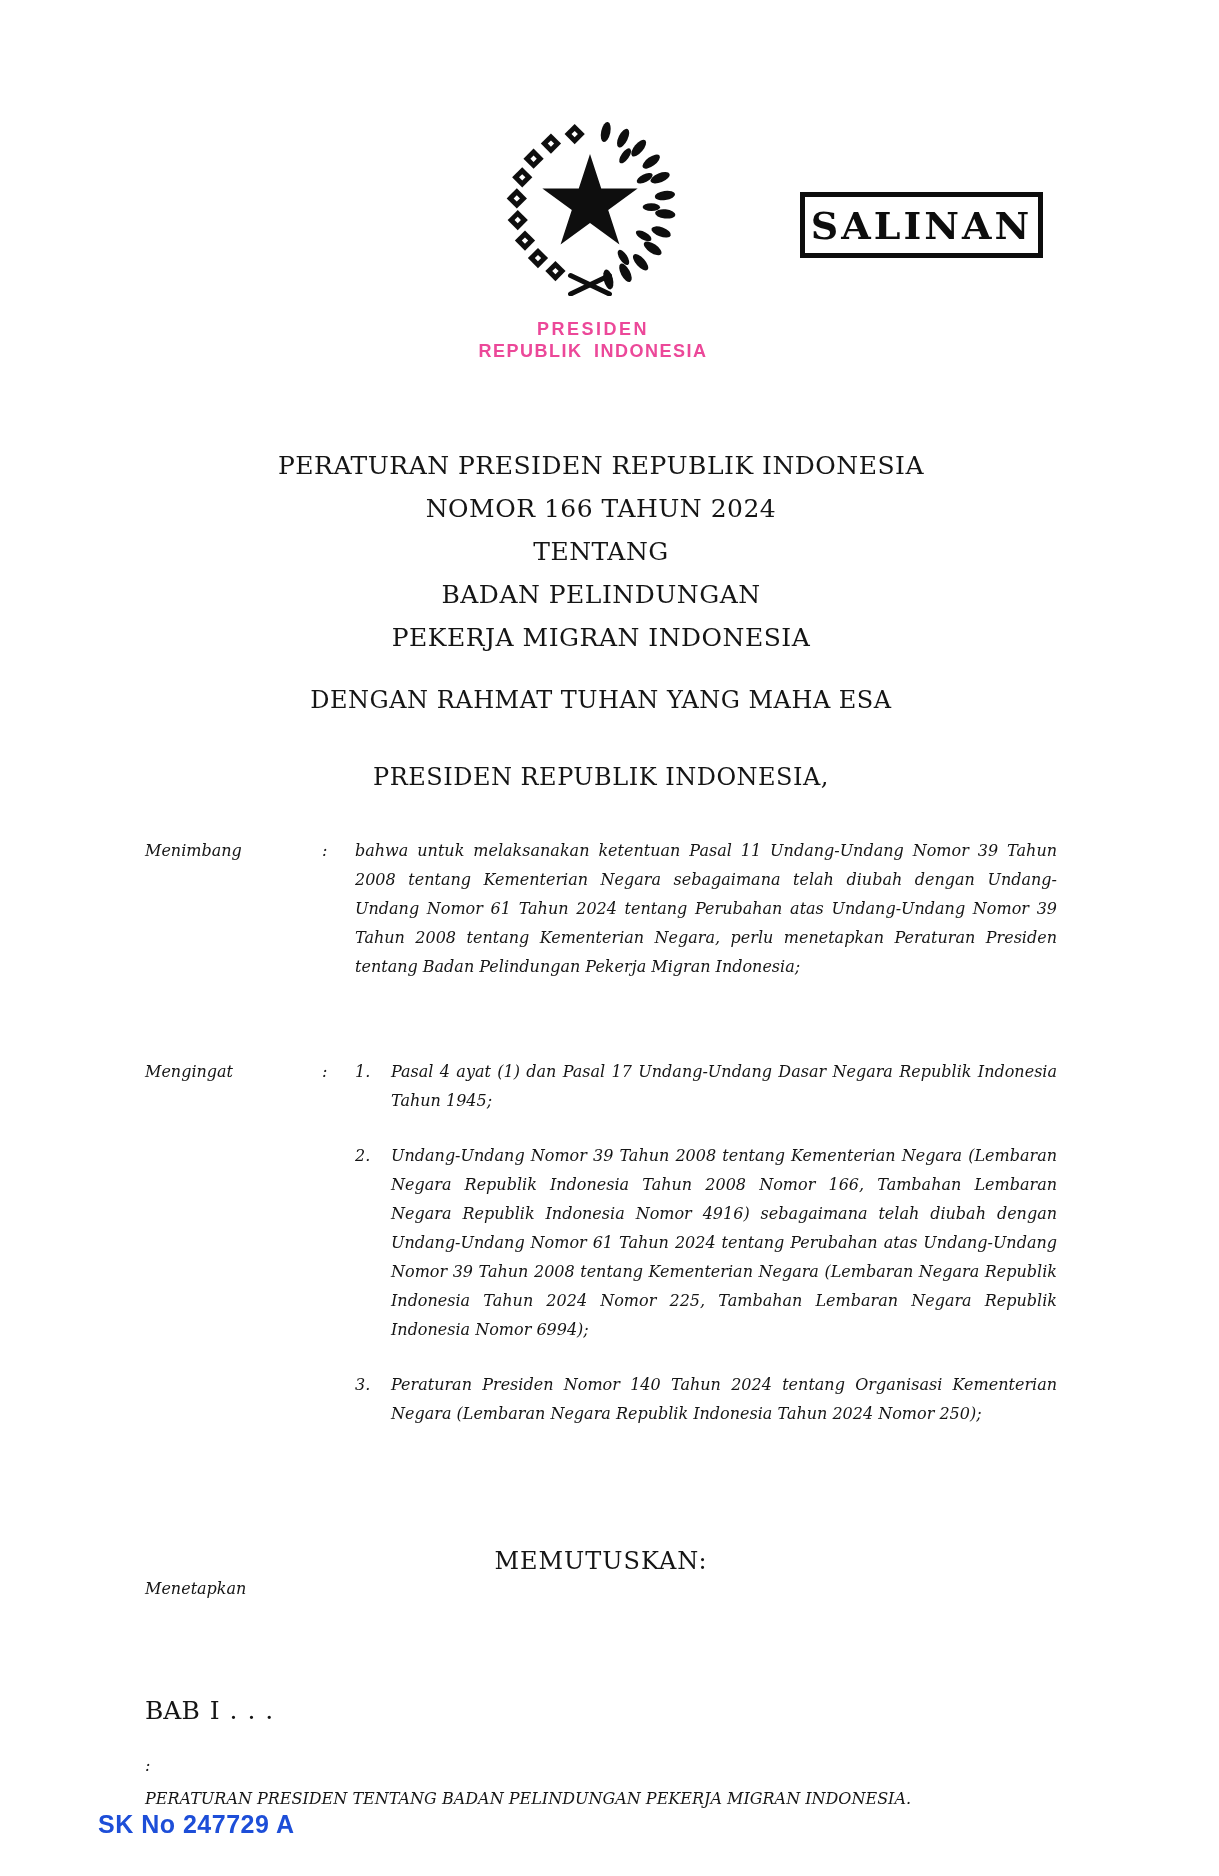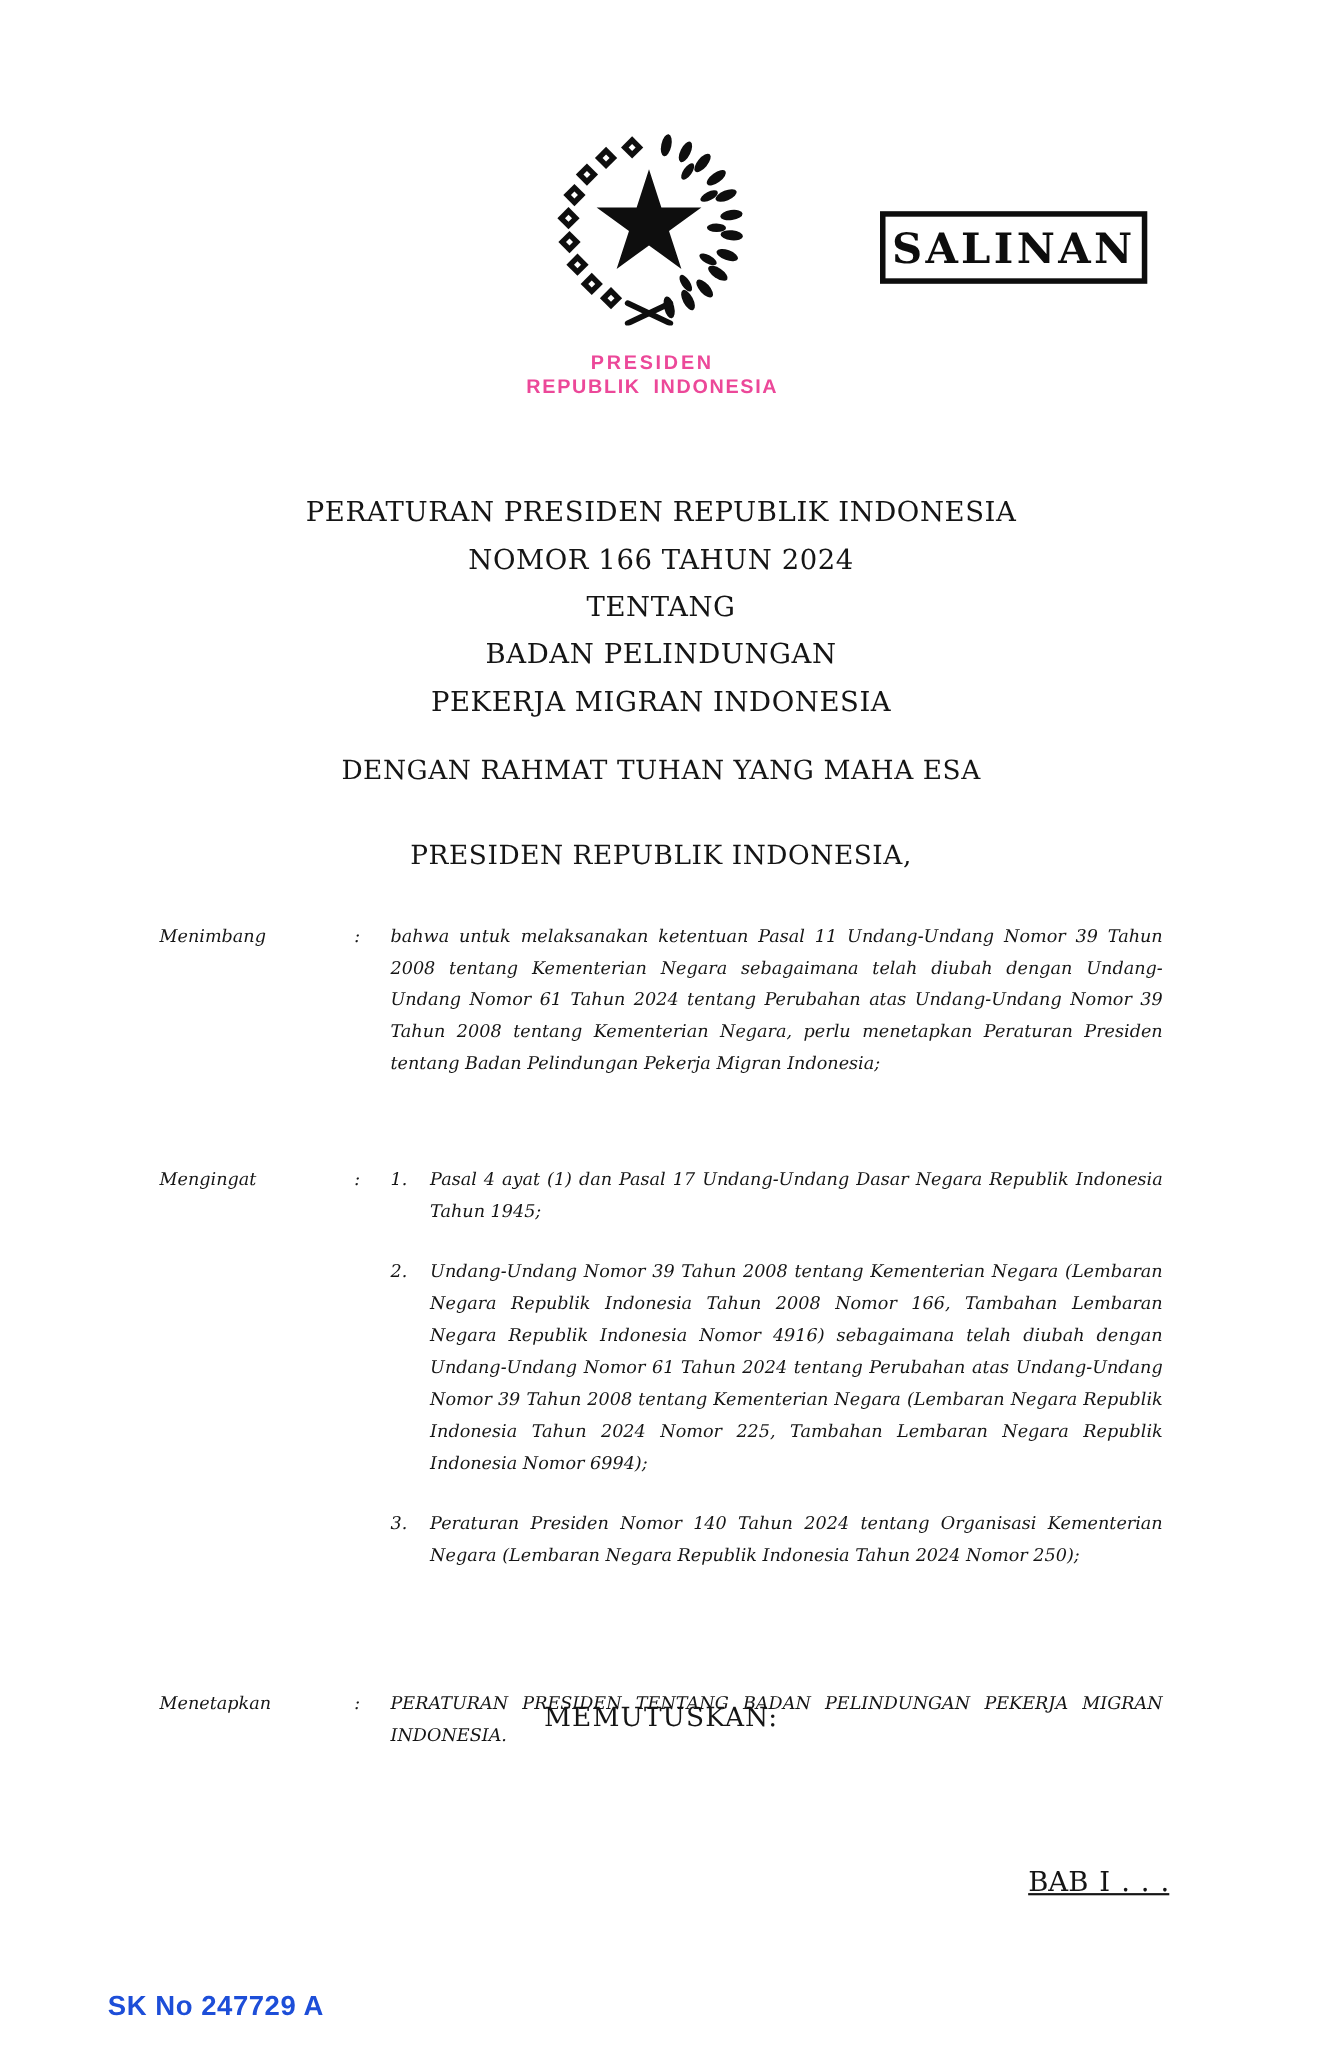--- a/index.html
+++ b/index.html
@@ -42,30 +42,30 @@
   .clause{
     position:absolute;left:145px;width:912px;
     display:flex;align-items:flex-start;
     font-size:16px;line-height:29px;font-style:italic;
   }
   .clause-label{width:177px;flex:0 0 177px;}
   .clause-colon{width:33px;flex:0 0 33px;}
   .clause-text{flex:1 1 auto;text-align:justify;}
   .menimbang-block{top:836px;}
   .mengingat-block{top:1057px;}
-  .menetapkan-block{top:1534px;}
+  .menetapkan-block{top:1574px;flex-direction:column;}
   .list{flex:1 1 auto;}
   .list-item{display:flex;align-items:flex-start;margin-bottom:26px;}
   .list-item:last-child{margin-bottom:0;}
   .list-num{width:36px;flex:0 0 36px;}
   .list-text{flex:1 1 auto;text-align:justify;}
   
   .continuation{
     position:absolute;left:145px;top:1696px;width:918px;
-    text-align:right;font-size:25px;word-spacing:2px;text-decoration:underline;
+    text-align:left;font-size:25px;word-spacing:2px;
   }
   .footer{
     position:absolute;left:98px;top:1810px;
     font-family:"Liberation Sans",sans-serif;
     font-size:25px;font-weight:600;letter-spacing:0.5px;color:#1d4ed8;
   }
 </style>
 </head>
 <body>
 

